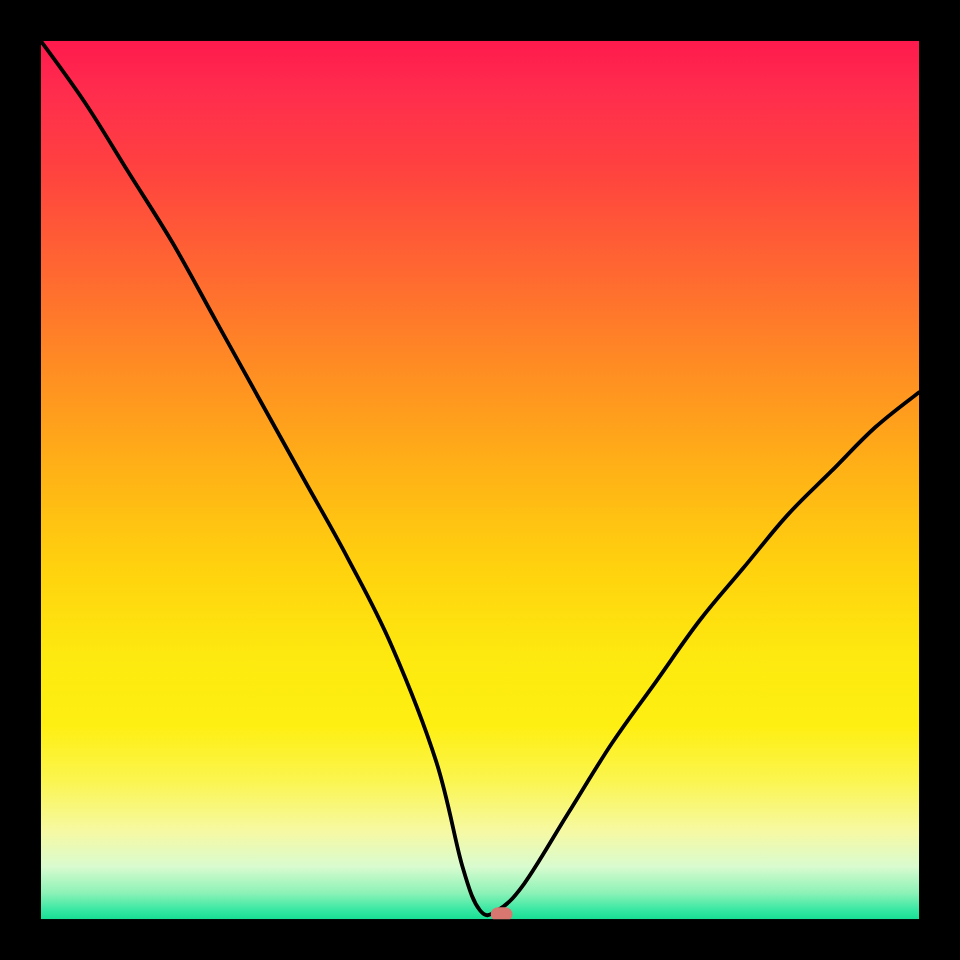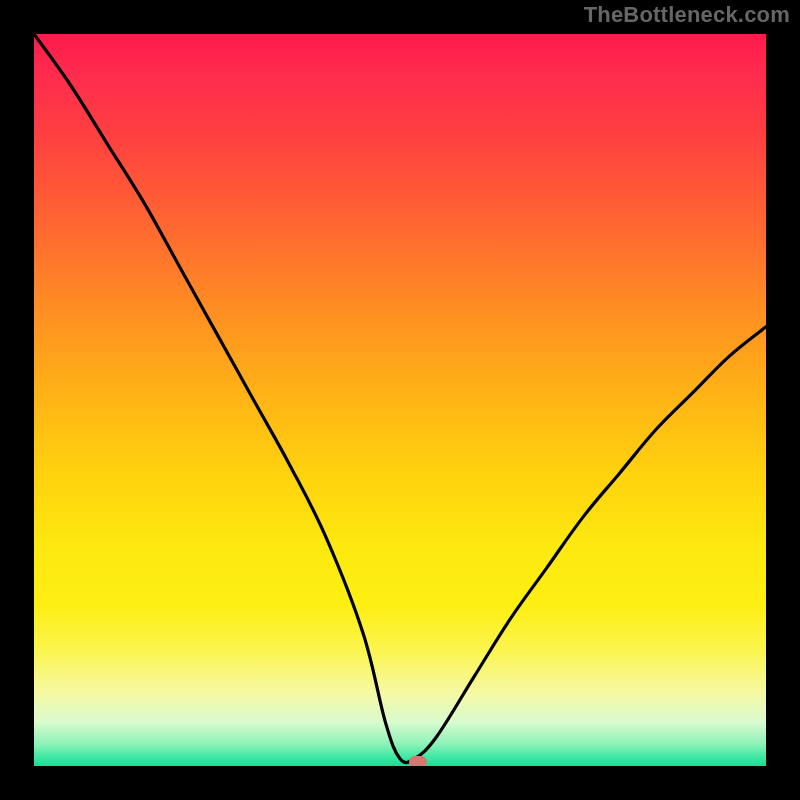--- a/index.html
+++ b/index.html
@@ -72,21 +72,20 @@
     border-radius: 6px;
     transform: translate(-50%, -50%);
     z-index: 2;
   }
 </style>
 </head>
 <body>
 
 <div class="frame">
 
-  <div class="attribution">TheBottleneck.com</div>
 
   <div class="plot">
     <div class="gradient"></div>
 
     <svg class="curve-svg" viewBox="0 0 732 732" preserveAspectRatio="none">
       <path id="curve-path" fill="none" stroke="#000" stroke-width="3.2" stroke-linecap="round" stroke-linejoin="round" d="M 0 0 C 6.588 9.223200000000002, 23.424 31.476, 36.6 51.24000000000001 C 49.776 71.00400000000002, 60.02400000000001 88.71840000000006, 73.2 109.80000000000007 C 86.376 130.88160000000008, 96.624 145.96080000000003, 109.8 168.36 C 122.976 190.7592, 133.22400000000002 210.52319999999995, 146.4 234.23999999999995 C 159.576 257.95679999999993, 169.824 276.40319999999997, 183 300.12 C 196.176 323.83680000000004, 206.424 342.2832, 219.6 366 C 232.77599999999998 389.7168, 243.024 406.8456, 256.2 431.88 C 269.376 456.9144, 279.624 474.77520000000004, 292.8 505.08000000000004 C 305.976 535.3848, 318.85920000000004 567.3, 329.40000000000003 600.24 C 339.9408 633.1800000000001, 344.77200000000005 665.6808000000001, 351.36 688.08 C 357.948 710.4792, 360.7296 718.092, 366 724.68 C 371.2704 731.2679999999999, 374.05199999999996 728.6328, 380.64 724.68 C 387.228 720.7271999999999, 392.05920000000003 717.2136, 402.6 702.72 C 413.1408 688.2264, 426.024 665.2416, 439.2 644.16 C 452.376 623.0784, 462.624 605.364, 475.8 585.6 C 488.976 565.836, 499.224 552.8064, 512.4 534.36 C 525.576 515.9136, 535.824 500.2488, 549 483.12 C 562.176 465.9912, 572.424 455.0112, 585.6 439.2 C 598.7760000000001 423.3888, 609.0239999999999 409.7736, 622.1999999999999 395.28 C 635.376 380.78639999999996, 645.624 371.856, 658.8000000000001 358.68 C 671.9760000000001 345.504, 682.2239999999999 333.9384, 695.4 322.08 C 708.576 310.22159999999997, 725.412 298.0704, 732 292.8"></path>
     </svg>
 
     <div id="marker" class="marker" style="left: 384.3px; top: 728.34px; background: rgb(215, 119, 111);"></div>
   </div>

